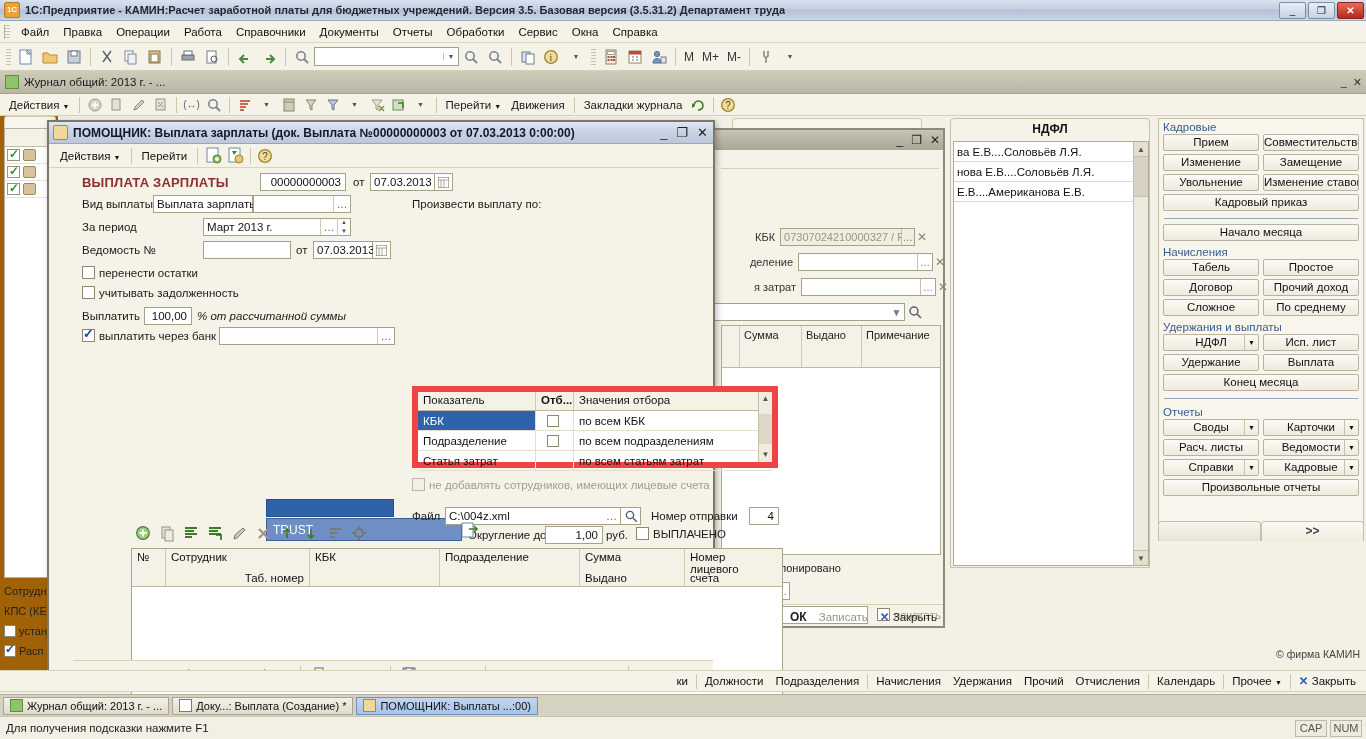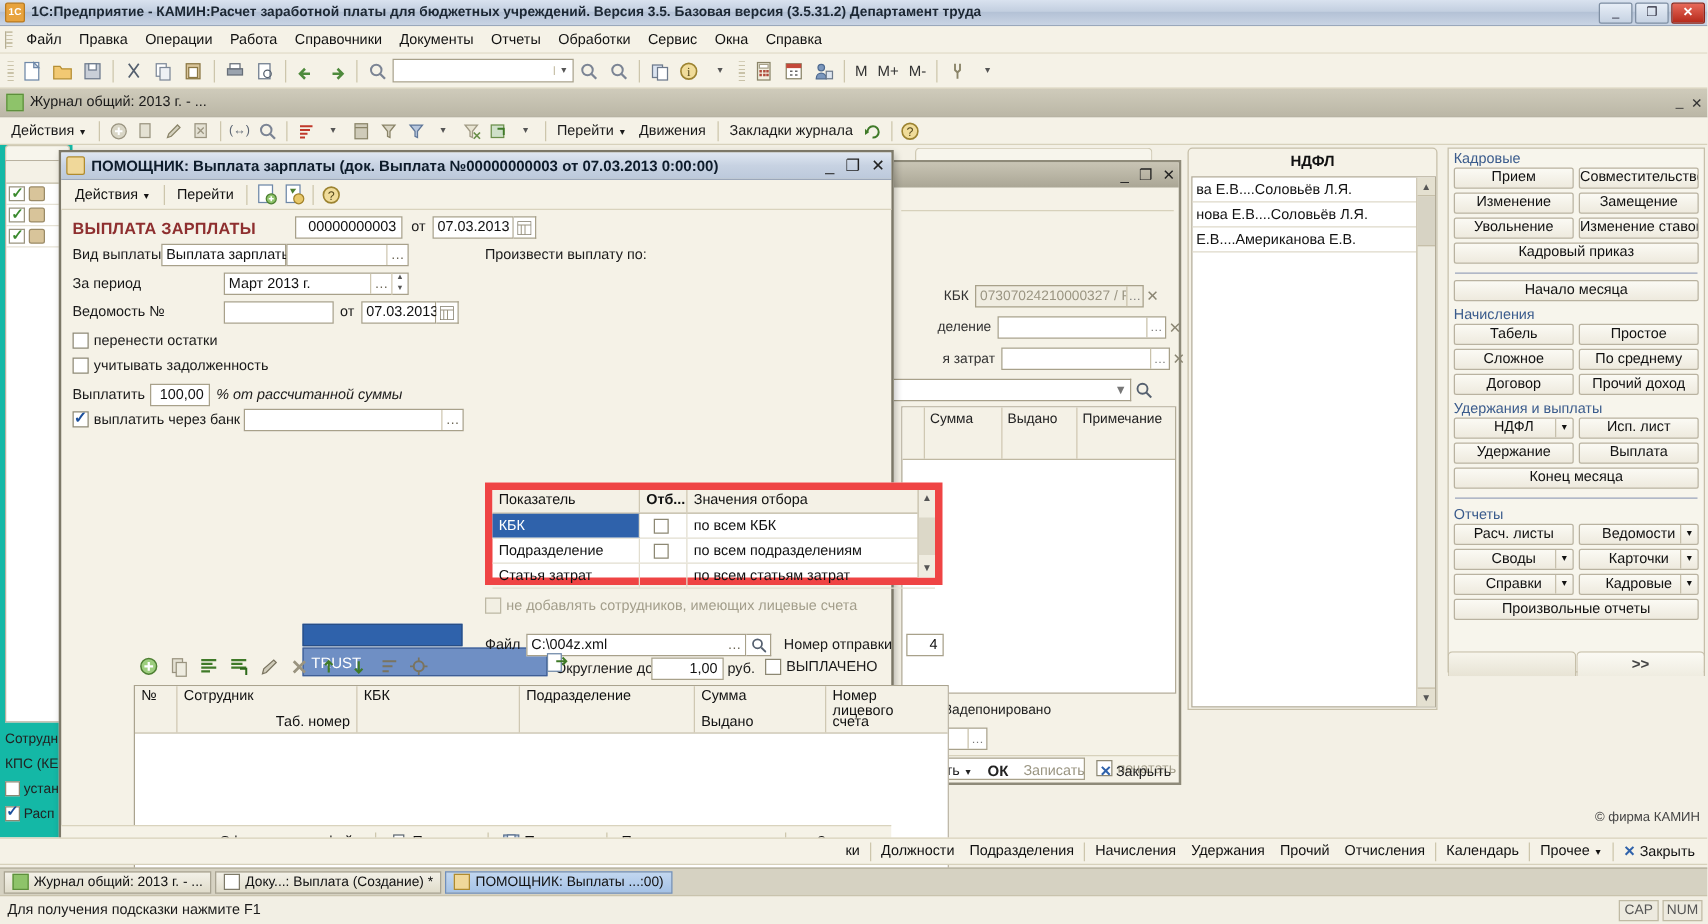--- a/index.html
+++ b/index.html
@@ -96,21 +96,21 @@
     position: absolute; left: 0; top: 94px; width: 1366px; height: 22px;
     background: #f5f2e7; border-bottom: 1px solid #d7d1bb;
     display: flex; align-items: center; padding-left: 4px;
   }
   .act-text { font-size: 11.5px; color: #1a1a1a; padding: 2px 5px; white-space: nowrap; }
   .abtn { width: 20px; height: 19px; display:flex; align-items:center; justify-content:center; margin: 0 1px; }
 
   
   .leftpanel {
     position: absolute; left: 0; top: 116px; width: 58px; height: 554px;
-    background: #14b8a6;
+    background: #a16207;
   }
   .lp-tabrow { position:absolute; left:4px; top:0; width:52px; height:12px;
     background: #f7f5ec; border:1px solid #cfc9b3; border-bottom:none; border-radius:3px 3px 0 0;}
   .lp-grid { position: absolute; left: 4px; top: 12px; width: 50px; height: 450px;
     background: #fff; border: 1px solid #b9b2a0; }
   .lp-row { height: 17px; border-bottom: 1px solid #e6e2d5; display: flex; align-items: center; padding-left:2px; gap:3px;}
   .lp-hdr { height: 18px; background: #f4f1e6; border-bottom: 1px solid #c3bda8; }
   .chk-green { width: 13px; height: 12px; background: #fff; border: 1px solid #9a947f; position: relative; }
   .chk-green::after { content: "✓"; position: absolute; left: 1px; top: -3px; color: #3a8a2e; font-size: 12px; font-weight: bold; }
   .tiny-face { width: 13px; height: 12px; background:#d8c49a; border:1px solid #9a8a66; border-radius:2px;}
@@ -204,21 +204,21 @@
   }
   .dlg-title .di { width: 15px; height: 15px; background: #f0d89a; border: 1px solid #b08b2e;
                    margin-right: 5px; border-radius: 2px; }
   .dlg-title .dt { font-size: 12px; font-weight: bold; color: #0d1b2a; }
   .dlg-title .dbtns { position: absolute; right: 5px; display: flex; gap: 9px; font-size: 13px; color: #222; }
   .dlg-tb { height: 24px; background: #f5f2e7; border-bottom: 1px solid #d9d3bd;
             display: flex; align-items: center; padding-left: 5px; }
   .dlg-tb .t { font-size: 11.5px; padding: 2px 6px; color: #111; }
   .dsep { width: 1px; height: 16px; background: #cdc6ac; margin: 0 4px; }
 
-  .dlg-body { position: relative; height: 518px; }
+  .dlg-body { position: relative; height: 518px; margin-left: 24px; }
   .bigtitle { position: absolute; left: 9px; top: 7px; font-size: 13px; font-weight: bold; color: #8e2f2f;
               letter-spacing: 0.2px; }
   .lbl { position: absolute; font-size: 11.5px; color: #1a1a1a; white-space: nowrap; }
   .inp {
     position: absolute; background: #fff; border: 1px solid #a8a18a; height: 18px;
     display: flex; align-items: center; font-size: 11.5px; color: #111; padding-left: 3px;
   }
   .inp.num { justify-content: flex-end; padding-right: 4px; }
   .btn3 { width: 17px; border-left: 1px solid #cfc8b2; display:flex; align-items:center;
           justify-content:center; font-size:11px; color:#6a6453; height: 100%;}
@@ -756,58 +756,58 @@
     <div class="sb-divider"></div>
     <div class="sb-row">
       <div class="sbtn wide">Начало месяца</div>
     </div>
     <div class="sb-group">Начисления</div>
     <div class="sb-row">
       <div class="sbtn">Табель</div>
       <div class="sbtn">Простое</div>
     </div>
     <div class="sb-row">
+      <div class="sbtn">Договор</div>
+      <div class="sbtn">Прочий доход</div>
+    </div>
+    <div class="sb-row">
       <div class="sbtn">Сложное</div>
       <div class="sbtn">По среднему</div>
-    </div>
-    <div class="sb-row">
-      <div class="sbtn">Договор</div>
-      <div class="sbtn">Прочий доход</div>
     </div>
     <div class="sb-group">Удержания и выплаты</div>
     <div class="sb-row">
       <div class="sbtn">
         <span>НДФЛ</span>
         <span class="dd">▼</span>
       </div>
       <div class="sbtn">Исп. лист</div>
     </div>
     <div class="sb-row">
       <div class="sbtn">Удержание</div>
       <div class="sbtn">Выплата</div>
     </div>
     <div class="sb-row">
       <div class="sbtn wide">Конец месяца</div>
     </div>
     <div class="sb-divider"></div>
     <div class="sb-group">Отчеты</div>
     <div class="sb-row">
+      <div class="sbtn">
+        <span>Своды</span>
+        <span class="dd">▼</span>
+      </div>
+      <div class="sbtn">
+        <span>Карточки</span>
+        <span class="dd">▼</span>
+      </div>
+    </div>
+    <div class="sb-row">
       <div class="sbtn">Расч. листы</div>
       <div class="sbtn">
         <span>Ведомости</span>
-        <span class="dd">▼</span>
-      </div>
-    </div>
-    <div class="sb-row">
-      <div class="sbtn">
-        <span>Своды</span>
-        <span class="dd">▼</span>
-      </div>
-      <div class="sbtn">
-        <span>Карточки</span>
         <span class="dd">▼</span>
       </div>
     </div>
     <div class="sb-row">
       <div class="sbtn">
         <span>Справки</span>
         <span class="dd">▼</span>
       </div>
       <div class="sbtn">
         <span>Кадровые</span>

